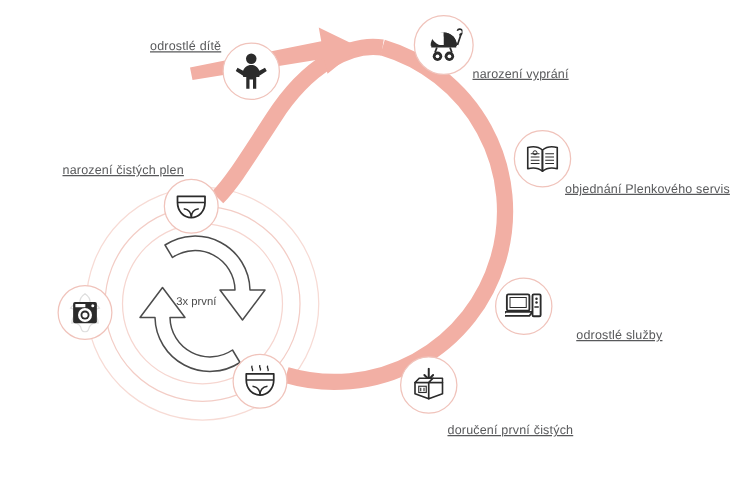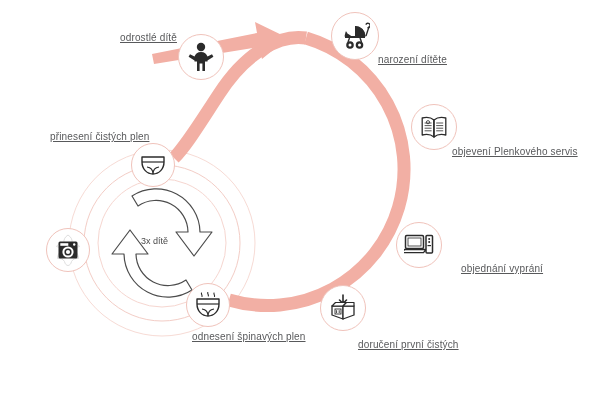--- a/index.html
+++ b/index.html
@@ -78,70 +78,70 @@
              A 44 44 0 0 1 200 232
              L 212 232 L 194 256 L 176 232 L 188 232
              A 32 32 0 0 0 138 206 Z" fill="#ffffff" stroke="#4c4c4c" stroke-width="1.2" stroke-linejoin="round"></path>
 
     <path d="M 192 290
              A 44 44 0 0 1 124 254
              L 112 254 L 130 230 L 148 254 L 136 254
              A 32 32 0 0 0 186 280 Z" fill="#ffffff" stroke="#4c4c4c" stroke-width="1.2" stroke-linejoin="round"></path>
   </svg>
 
-  <div class="center-text" style="left:141px; top:236px;">3x dítě</div>
+  <div class="center-text" style="left:141px; top:236px;">3x první</div>
 
   <div class="node" style="left:331px; top:12px; width:48px; height:48px;">
     <span>
       <svg width="30" height="28" viewBox="0 0 30 28">
         <path d="M4.5 14.5 a10.5 10.5 0 0 1 21 0 Z" fill="#2b2b2b"></path>
         <path d="M15 14.5 a10.5 10.5 0 0 1 -10.5 -10.5 h10.5 Z" fill="#ffffff"></path>
         <path d="M15 4 a10.5 10.5 0 0 1 10.5 10.5 h-3.2 A7.3 7.3 0 0 0 15 7.2 Z" fill="#2b2b2b"></path>
         <path d="M25.3 13.8 L28.5 4.2 l1.3 0.4 l-3.2 9.6 Z" fill="#2b2b2b"></path>
         <path d="M25.8 2.6 a2.2 2.2 0 1 1 1.6 3.1" fill="none" stroke="#2b2b2b" stroke-width="1.3"></path>
         <rect x="5" y="14" width="20" height="2" fill="#2b2b2b"></rect>
         <path d="M9.5 16 L8 20" stroke="#2b2b2b" stroke-width="1.4"></path>
         <path d="M20 16 L21.5 20" stroke="#2b2b2b" stroke-width="1.4"></path>
         <circle cx="10" cy="23" r="3.8" fill="#2b2b2b"></circle>
         <circle cx="10" cy="23" r="1.5" fill="#ffffff"></circle>
         <circle cx="19.5" cy="23" r="3.8" fill="#2b2b2b"></circle>
         <circle cx="19.5" cy="23" r="1.5" fill="#ffffff"></circle>
       </svg>
     </span>
   </div>
-  <div class="label" style="left:378px; top:53px;">narození dítěte</div>
+  <div class="label" style="left:378px; top:53px;">narození vyprání</div>
 
   <div class="node" style="left:411px; top:104px; width:46px; height:46px;">
     <span>
       <svg width="28" height="24" viewBox="0 0 28 24">
         <path d="M14 5 C11 2.5 6 2 2.2 3 L2.2 20 C6 19 11 19.5 14 22 Z" fill="#ffffff" stroke="#2b2b2b" stroke-width="1.3" stroke-linejoin="round"></path>
         <path d="M14 5 C17 2.5 22 2 25.8 3 L25.8 20 C22 19 17 19.5 14 22 Z" fill="#ffffff" stroke="#2b2b2b" stroke-width="1.3" stroke-linejoin="round"></path>
         <path d="M14 5 L14 22" stroke="#2b2b2b" stroke-width="1.1"></path>
         <path d="M16.2 8 h7 M16.2 10.6 h7 M16.2 13.2 h7 M16.2 15.8 h7" stroke="#2b2b2b" stroke-width="0.8"></path>
         <path d="M4.6 8 h7 M4.6 10.6 h7 M4.6 13.2 h7 M4.6 15.8 h7" stroke="#2b2b2b" stroke-width="0.8"></path>
         <circle cx="8" cy="7.2" r="1.6" fill="none" stroke="#2b2b2b" stroke-width="0.8"></circle>
       </svg>
     </span>
   </div>
-  <div class="label" style="left:452px; top:145px;">objevení Plenkového servis</div>
+  <div class="label" style="left:452px; top:145px;">objednání Plenkového servis</div>
 
   <div class="node" style="left:396px; top:222px; width:46px; height:46px;">
     <span>
       <svg width="30" height="24" viewBox="0 0 30 24">
         <rect x="1.5" y="2.5" width="18" height="13" rx="1.2" fill="#ffffff" stroke="#2b2b2b" stroke-width="1.5"></rect>
         <rect x="4" y="5" width="13" height="8" fill="#ffffff" stroke="#2b2b2b" stroke-width="0.8"></rect>
         <path d="M0.5 16.5 h21.5 l-2.5 3.2 h-21.5 Z" fill="#ffffff" stroke="#2b2b2b" stroke-width="1.3" stroke-linejoin="round"></path>
         <rect x="22" y="2.5" width="6.5" height="17.5" rx="1" fill="#ffffff" stroke="#2b2b2b" stroke-width="1.5"></rect>
         <circle cx="25.2" cy="6" r="1" fill="#2b2b2b"></circle>
         <circle cx="25.2" cy="9" r="1" fill="#2b2b2b"></circle>
         <rect x="23.5" y="12" width="3.5" height="1.2" fill="#2b2b2b"></rect>
       </svg>
     </span>
   </div>
-  <div class="label" style="left:461px; top:262px;">objednání vyprání</div>
+  <div class="label" style="left:461px; top:262px;">odrostlé služby</div>
 
   <div class="node" style="left:320px; top:285px; width:46px; height:46px;">
     <span>
       <svg width="28" height="28" viewBox="0 0 28 28">
         <path d="M14 1 L14 8.5 M10.5 6 L14 9.5 L17.5 6" fill="none" stroke="#2b2b2b" stroke-width="1.6" stroke-linecap="round" stroke-linejoin="round"></path>
         <path d="M3 12 L14 12 L14 25 L3 21 Z" fill="#ffffff" stroke="#2b2b2b" stroke-width="1.3" stroke-linejoin="round"></path>
         <path d="M14 12 L25 12 L25 21 L14 25 Z" fill="#ffffff" stroke="#2b2b2b" stroke-width="1.3" stroke-linejoin="round"></path>
         <path d="M3 12 L6.5 8.5 L17.5 8.5 L14 12 Z" fill="#ffffff" stroke="#2b2b2b" stroke-width="1.2" stroke-linejoin="round"></path>
         <path d="M14 12 L17.5 8.5 L25 8.5 L25 12 Z" fill="#ffffff" stroke="#2b2b2b" stroke-width="1.2" stroke-linejoin="round"></path>
         <rect x="6" y="15" width="6" height="5" fill="none" stroke="#2b2b2b" stroke-width="0.9"></rect>
@@ -165,35 +165,34 @@
 
   <div class="node" style="left:131px; top:143px; width:44px; height:44px;">
     <span>
       <svg width="26" height="22" viewBox="0 0 26 22">
         <path d="M2 3 L24 3 L24 8 C24 15 19 20 13 20 C7 20 2 15 2 8 Z" fill="#ffffff" stroke="#2b2b2b" stroke-width="1.4" stroke-linejoin="round"></path>
         <path d="M2 8 L24 8" stroke="#2b2b2b" stroke-width="1.2"></path>
         <path d="M13 20 C13 16 10.5 13.5 7 13 M13 20 C13 16 15.5 13.5 19 13" fill="none" stroke="#2b2b2b" stroke-width="1.2"></path>
       </svg>
     </span>
   </div>
-  <div class="label" style="left:50px; top:130px;">přinesení čistých plen</div>
+  <div class="label" style="left:50px; top:130px;">narození čistých plen</div>
 
   <div class="node" style="left:186px; top:283px; width:44px; height:44px;">
     <span>
       <svg width="26" height="26" viewBox="0 0 26 26">
         <path d="M6.5 1 C6 2.5 7.5 3 7 4.5" fill="none" stroke="#2b2b2b" stroke-width="1.1" stroke-linecap="round"></path>
         <path d="M12.8 0.5 C12.3 2 13.8 2.5 13.3 4" fill="none" stroke="#2b2b2b" stroke-width="1.1" stroke-linecap="round"></path>
         <path d="M19 1 C18.5 2.5 20 3 19.5 4.5" fill="none" stroke="#2b2b2b" stroke-width="1.1" stroke-linecap="round"></path>
         <path d="M2 7 L24 7 L24 12 C24 19 19 24 13 24 C7 24 2 19 2 12 Z" fill="#ffffff" stroke="#2b2b2b" stroke-width="1.4" stroke-linejoin="round"></path>
         <path d="M2 12 L24 12" stroke="#2b2b2b" stroke-width="1.2"></path>
         <path d="M13 24 C13 20 10.5 17.5 7 17 M13 24 C13 20 15.5 17.5 19 17" fill="none" stroke="#2b2b2b" stroke-width="1.2"></path>
       </svg>
     </span>
   </div>
-  <div class="label" style="left:192px; top:330px;">odnesení špinavých plen</div>
 
   <div class="node" style="left:46px; top:228px; width:44px; height:44px;">
     <span>
       <svg width="32" height="32" viewBox="0 0 32 32">
         <path d="M16 1 C13 3 11.5 5.5 12 8.5 C9 8 6.5 9.5 4.5 12.5 C7.5 13 9 14.5 9.5 17
                  C7 18.5 5.5 21 5.5 24.5 C8.5 24 11 25 12.5 27.5 C13 30 14.5 31.5 16 31.5
                  C17.5 31.5 19 30 19.5 27.5 C21 25 23.5 24 26.5 24.5 C26.5 21 25 18.5 22.5 17
                  C23 14.5 24.5 13 27.5 12.5 C25.5 9.5 23 8 20 8.5 C20.5 5.5 19 3 16 1 Z" fill="#ffffff" stroke="#dedede" stroke-width="1"></path>
         <rect x="6.5" y="7.5" width="19" height="17" rx="1.5" fill="#2b2b2b"></rect>
         <rect x="8.3" y="9.2" width="8" height="2.6" fill="#ffffff"></rect>

